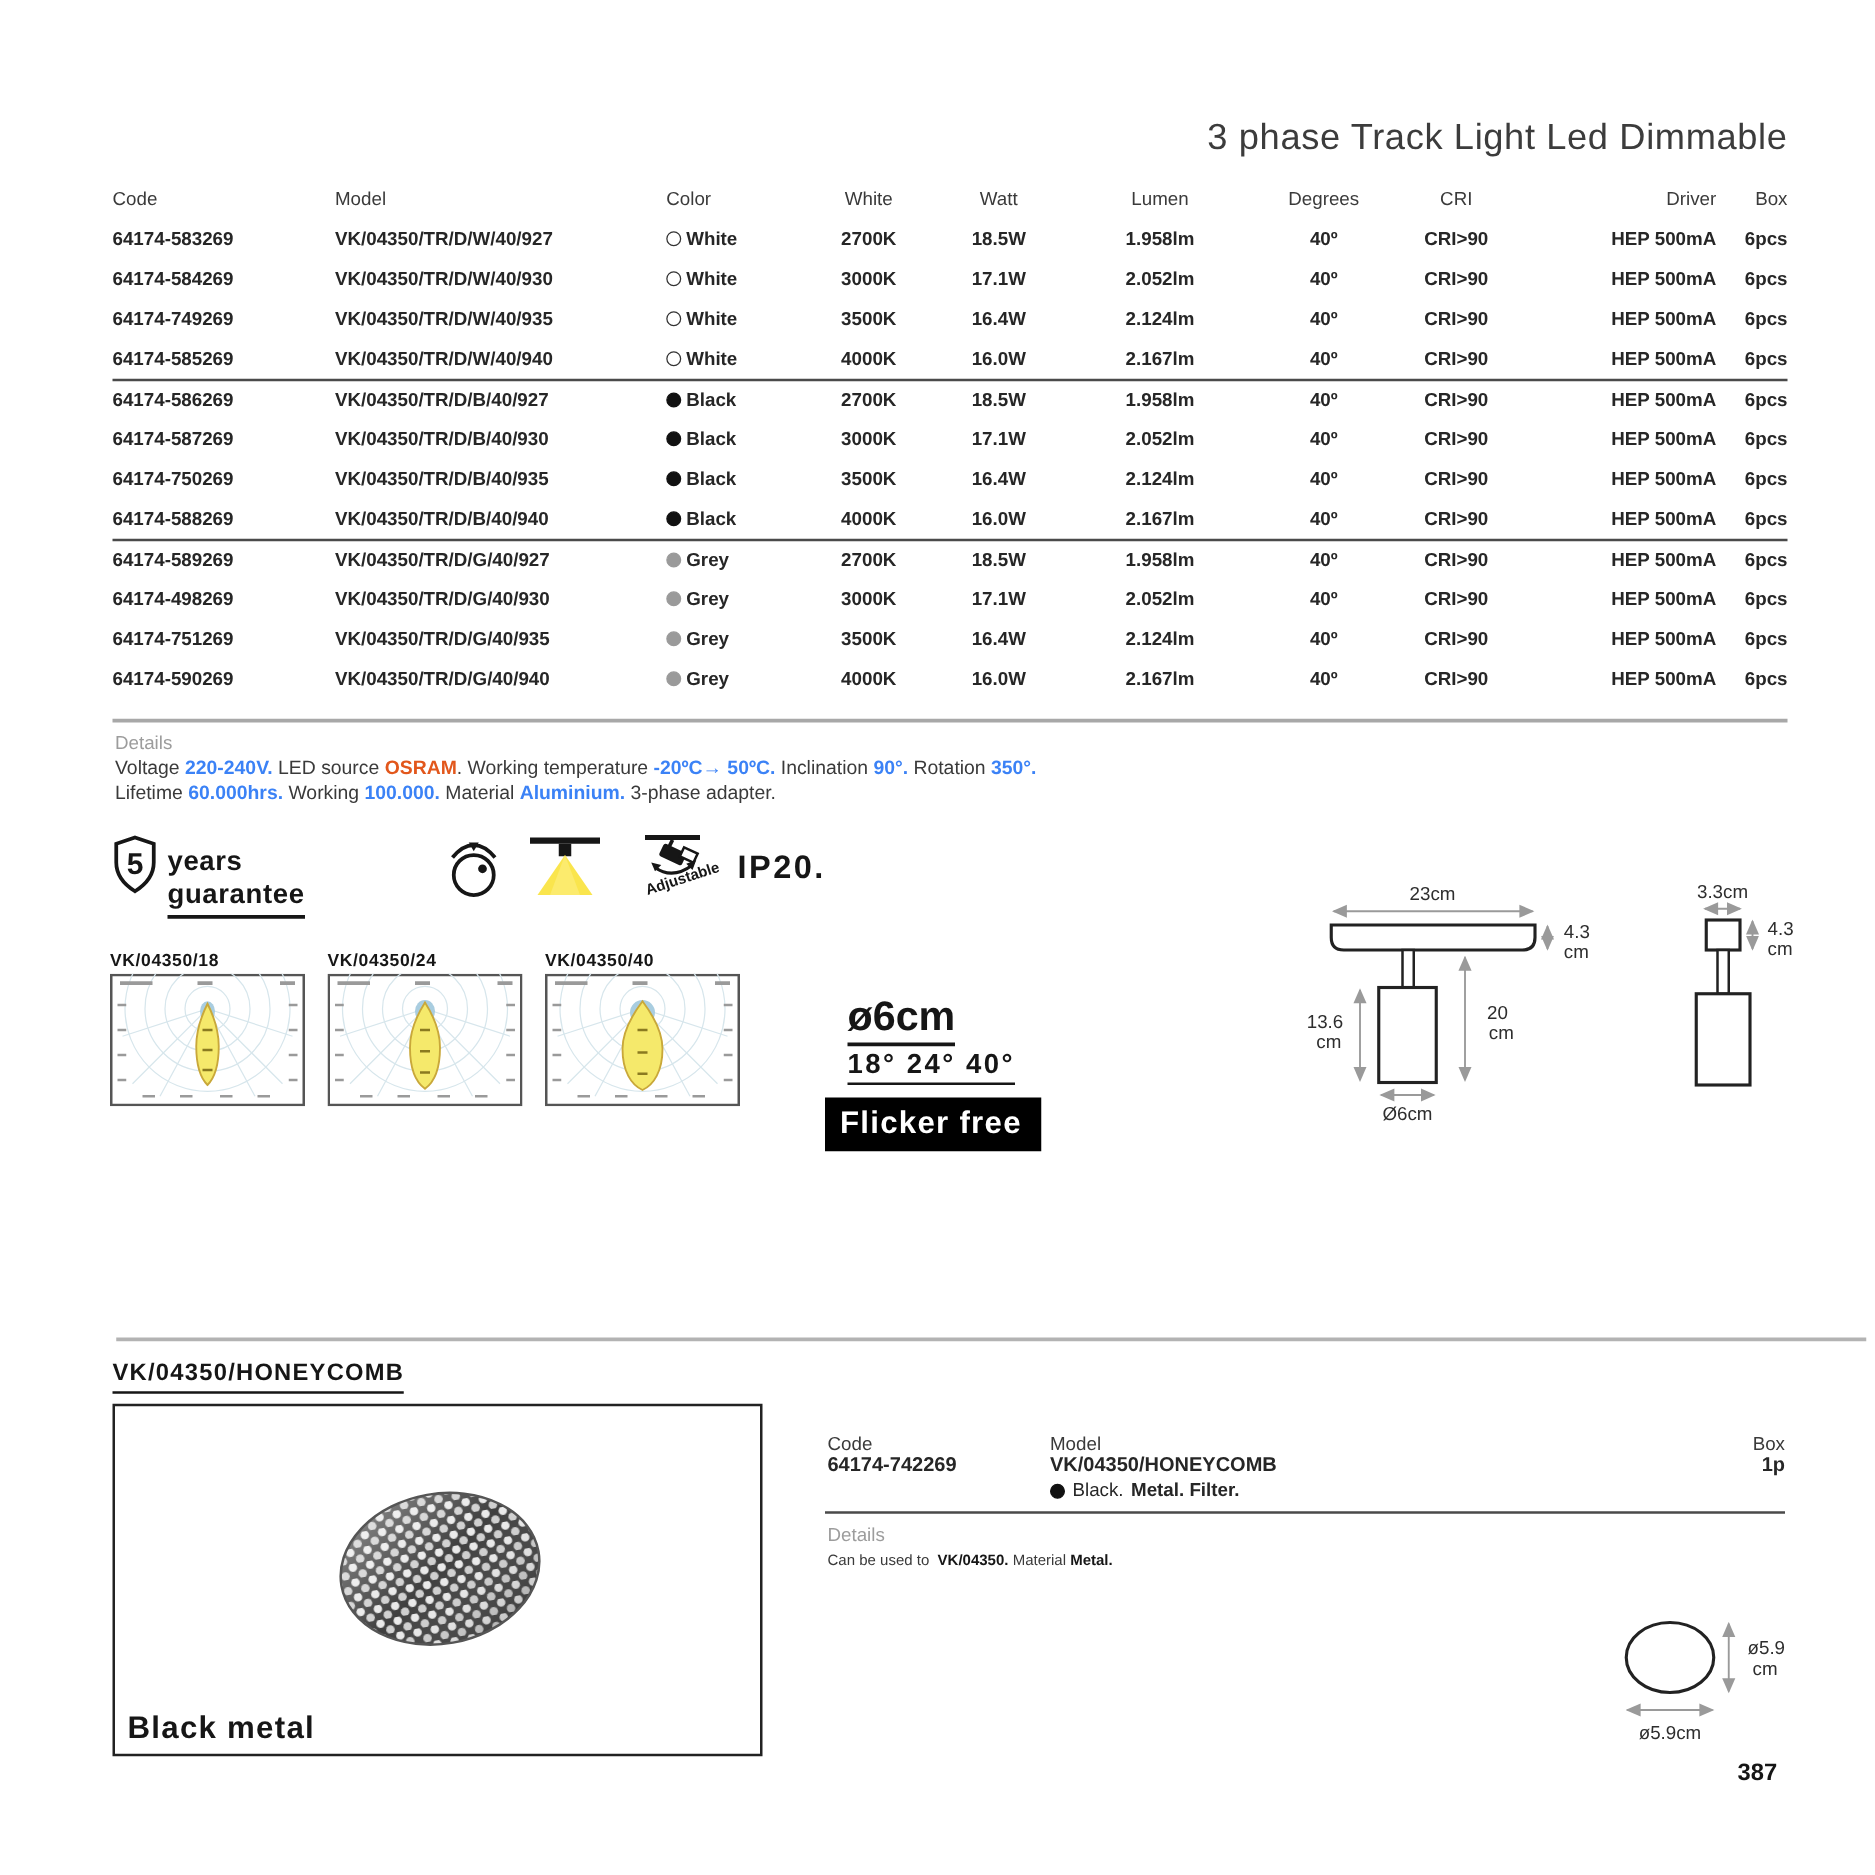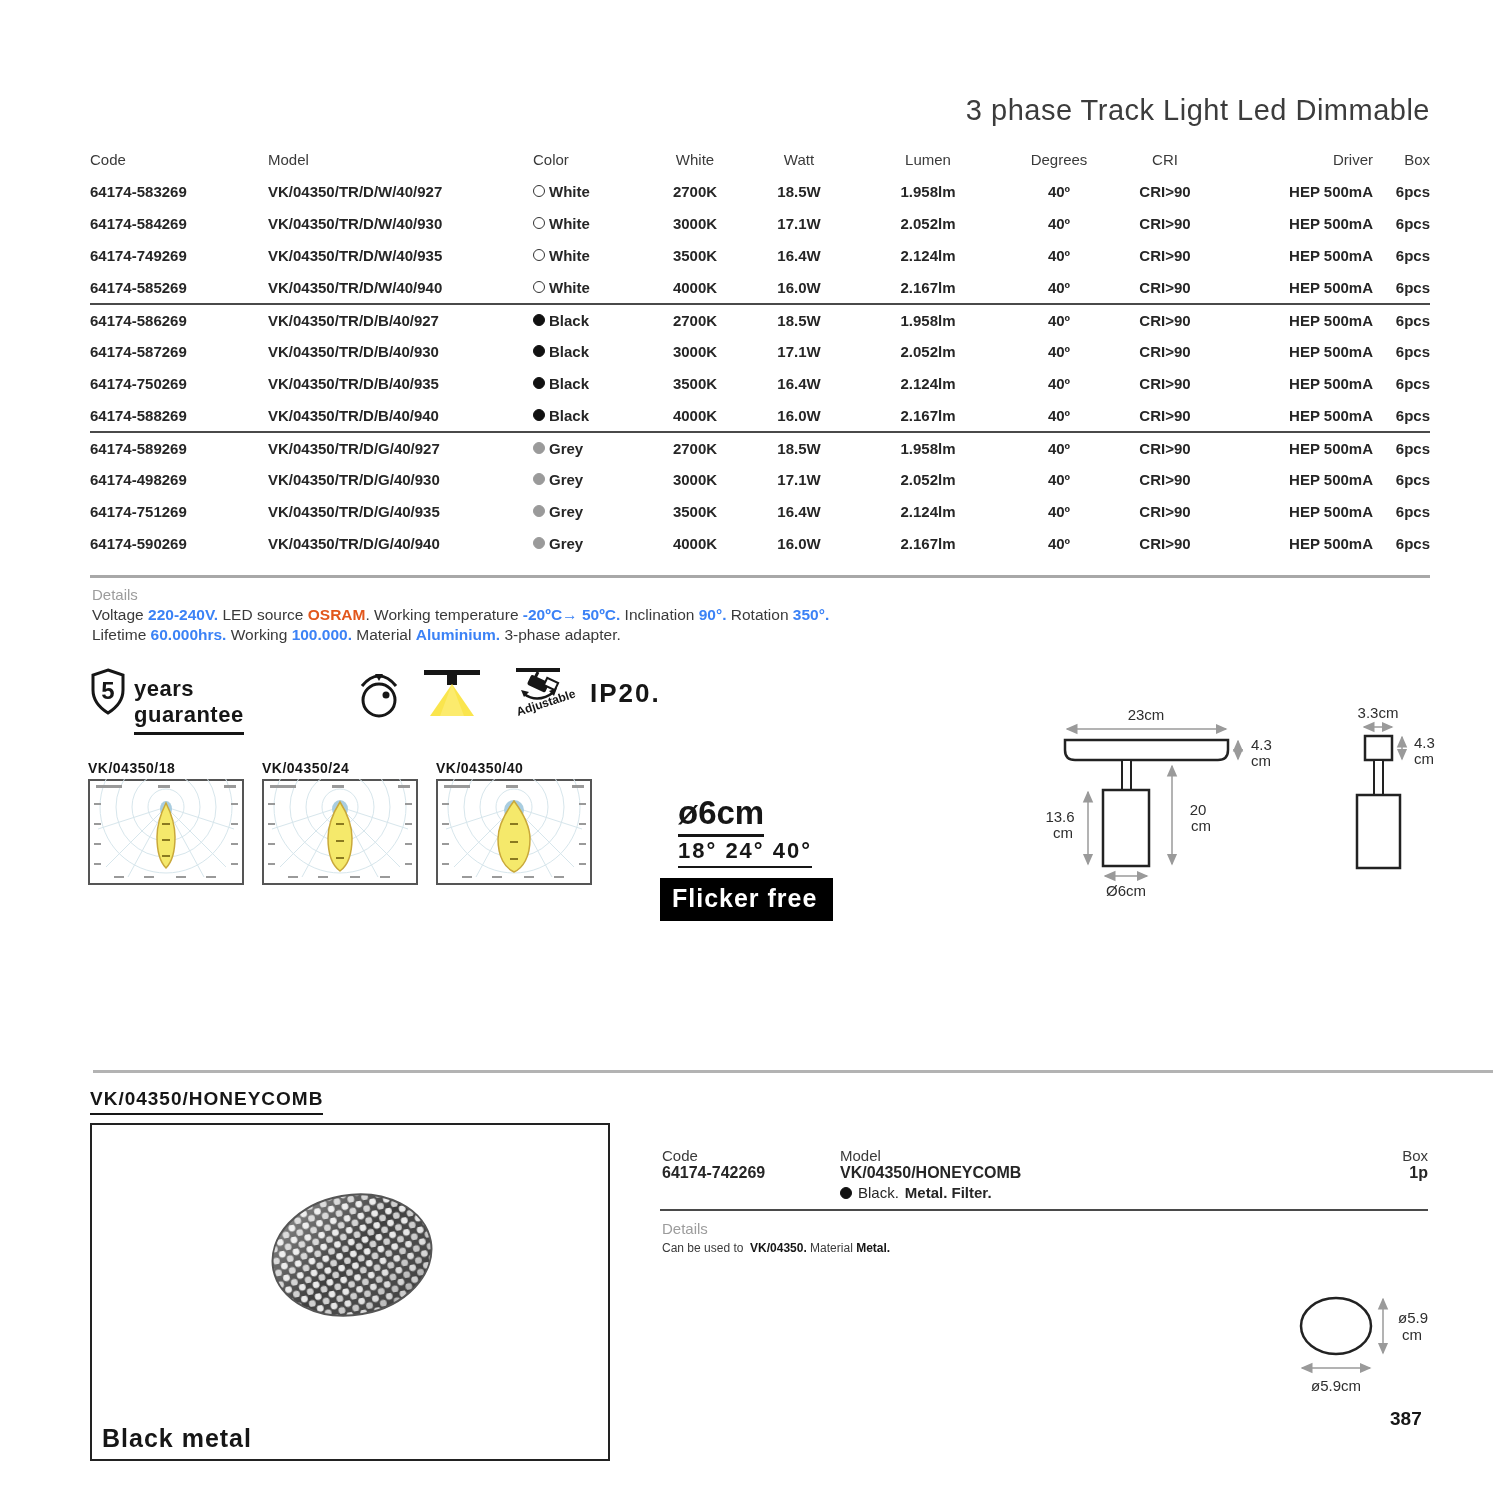--- a/index.html
+++ b/index.html
@@ -54,21 +54,21 @@
   .spec-angles { position:absolute; left:678px; top:838px; font-size:22px; font-weight:600; color:#161616; border-bottom:2px solid #161616; padding-bottom:2px; letter-spacing:2px; }
   .spec-flicker { position:absolute; left:660px; top:856px; margin-top:22px; background:#000; color:#fff; font-size:25px; font-weight:700; padding:6px 16px 8px 12px; letter-spacing:1px; }
 
   
   .dims-svg { position:absolute; left:1030px; top:700px; }
   .dimtext { font-size:15px; fill:#2e2e2e; }
 
   
   .hc-divider { position:absolute; left:93px; top:1070px; width:1400px; height:3px; background:#b3b3b3; }
   .hc-heading { position:absolute; left:90px; top:1088px; font-size:19px; font-weight:700; letter-spacing:1px; color:#161616; border-bottom:2.5px solid #161616; padding-bottom:3px; }
-  .hc-imgbox { position:absolute; left:90px; top:1123px; width:520px; height:338px; border:2.5px solid #222; background:#fff; }
+  .hc-imgbox { position:absolute; left:90px; top:1123px; width:520px; height:282px; border:2.5px solid #222; background:#fff; }
   .hc-caption { position:absolute; left:10px; bottom:6px; font-size:25px; font-weight:700; color:#161616; letter-spacing:1px; }
   .hc-mesh { position:absolute; left:160px; top:18px; }
 
   .hc-info-label { font-size:15px; color:#3a3a3a; }
   .hc-info-value { font-size:16px; font-weight:700; color:#262626; }
   .hc-code { position:absolute; left:662px; top:1147px; }
   .hc-model { position:absolute; left:840px; top:1147px; }
   .hc-box { position:absolute; left:1330px; top:1147px; width:98px; text-align:right; }
   .hc-colorline { margin-top:2px; font-size:15px; color:#262626; display:flex; align-items:center; gap:6px; }
   .hc-colorline b { font-weight:700; }

